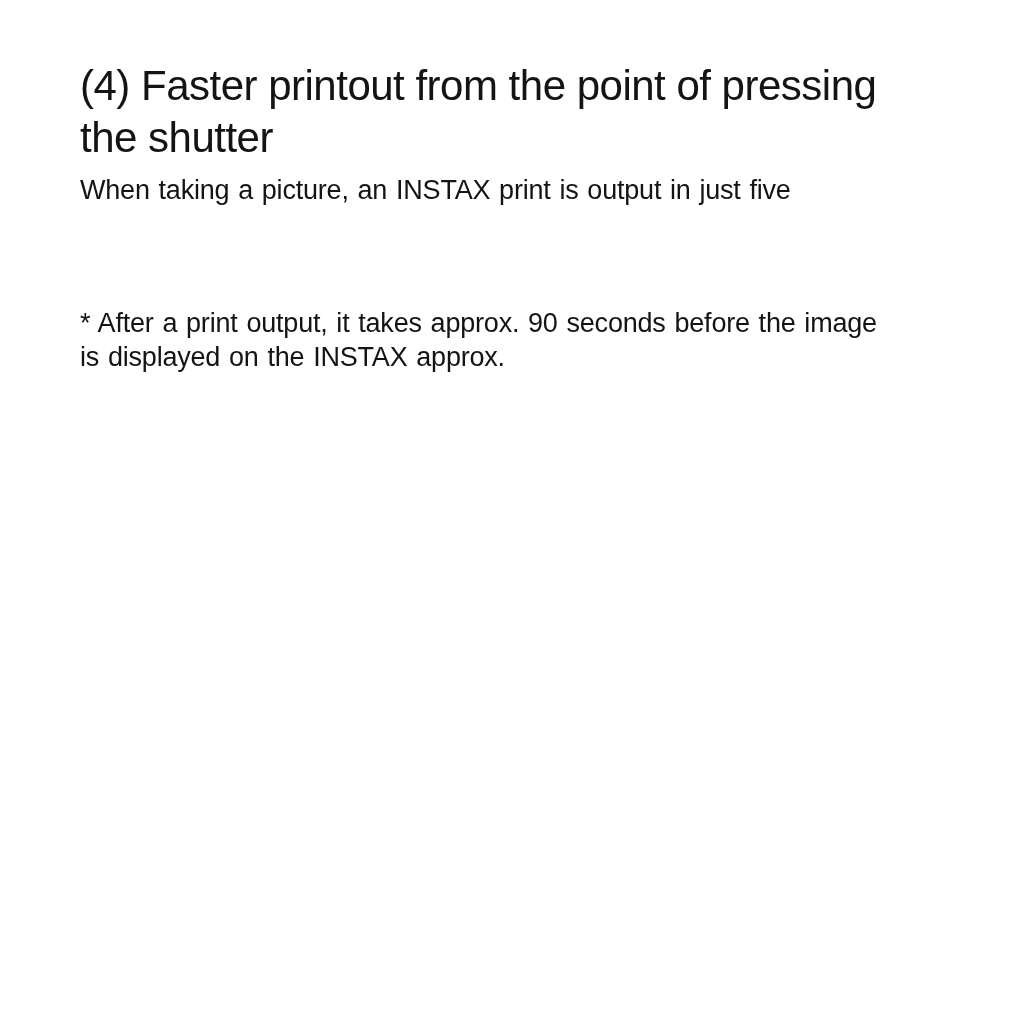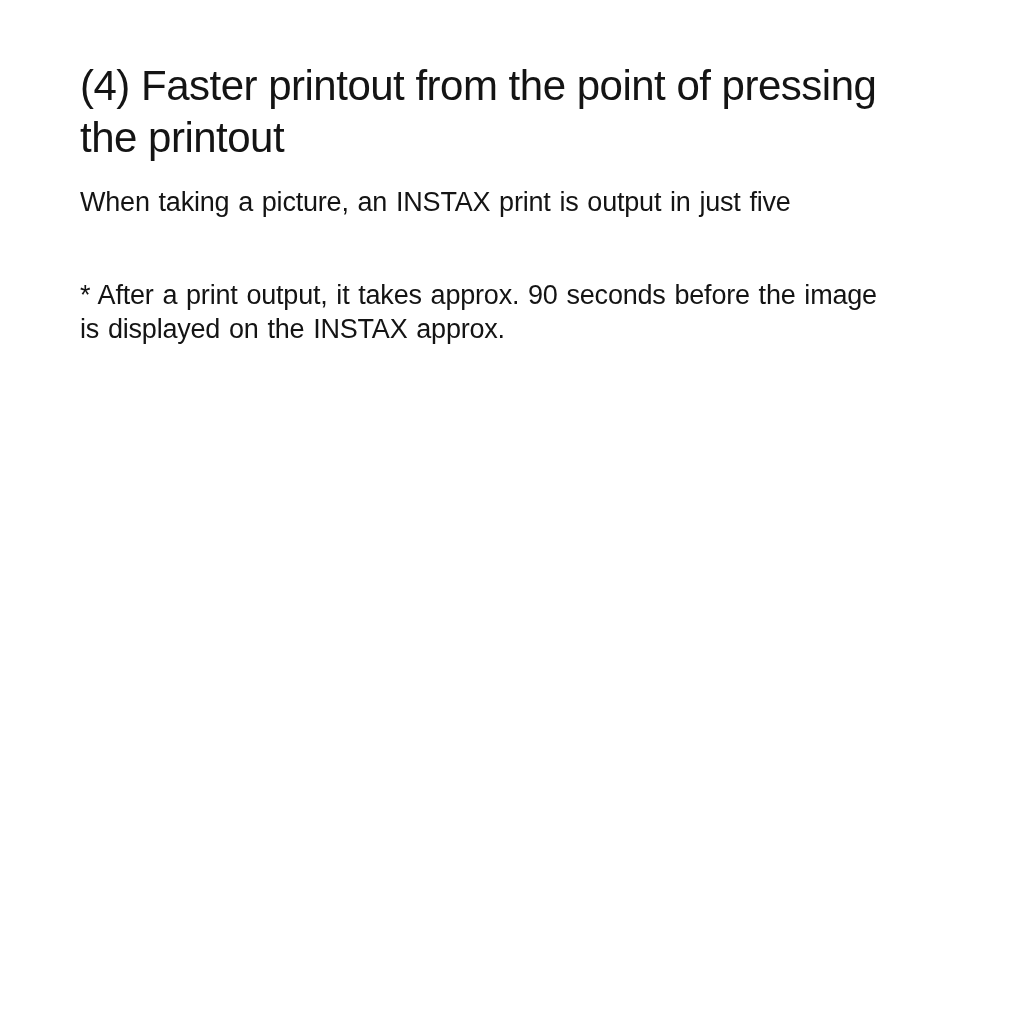--- a/index.html
+++ b/index.html
@@ -36,48 +36,48 @@
   }
 
   .slide-title .line,
   .body-text .line,
   .footnote-text .line {
     display: block;
     white-space: nowrap;
   }
 
   .body-text {
-    margin-top: 20px;
+    margin-top: 8px;
     font-size: 27px;
     font-weight: 400;
     line-height: 36px;
     letter-spacing: -0.2px;
     word-spacing: 1.5px;
     color: #141414;
   }
 
   .footnote-text {
-    margin-top: 58px;
+    margin-top: 98px;
     font-size: 27px;
     font-weight: 400;
     line-height: 34px;
     letter-spacing: -0.2px;
     word-spacing: 1.5px;
     color: #141414;
   }
 </style>
 </head>
 <body>
 
 <div class="slide">
   <div class="slide-content">
 
     <h1 class="slide-title">
       <span class="line">(4) Faster printout from the point of pressing</span>
-      <span class="line">the printout</span>
+      <span class="line">the shutter</span>
     </h1>
 
     <p class="body-text">
       <span class="line">When taking a picture, an INSTAX print is output in just five</span>
     </p>
 
     <p class="footnote-text">
       <span class="line">* After a print output, it takes approx. 90 seconds before the image</span>
       <span class="line">is displayed on the INSTAX approx.</span>
     </p>

